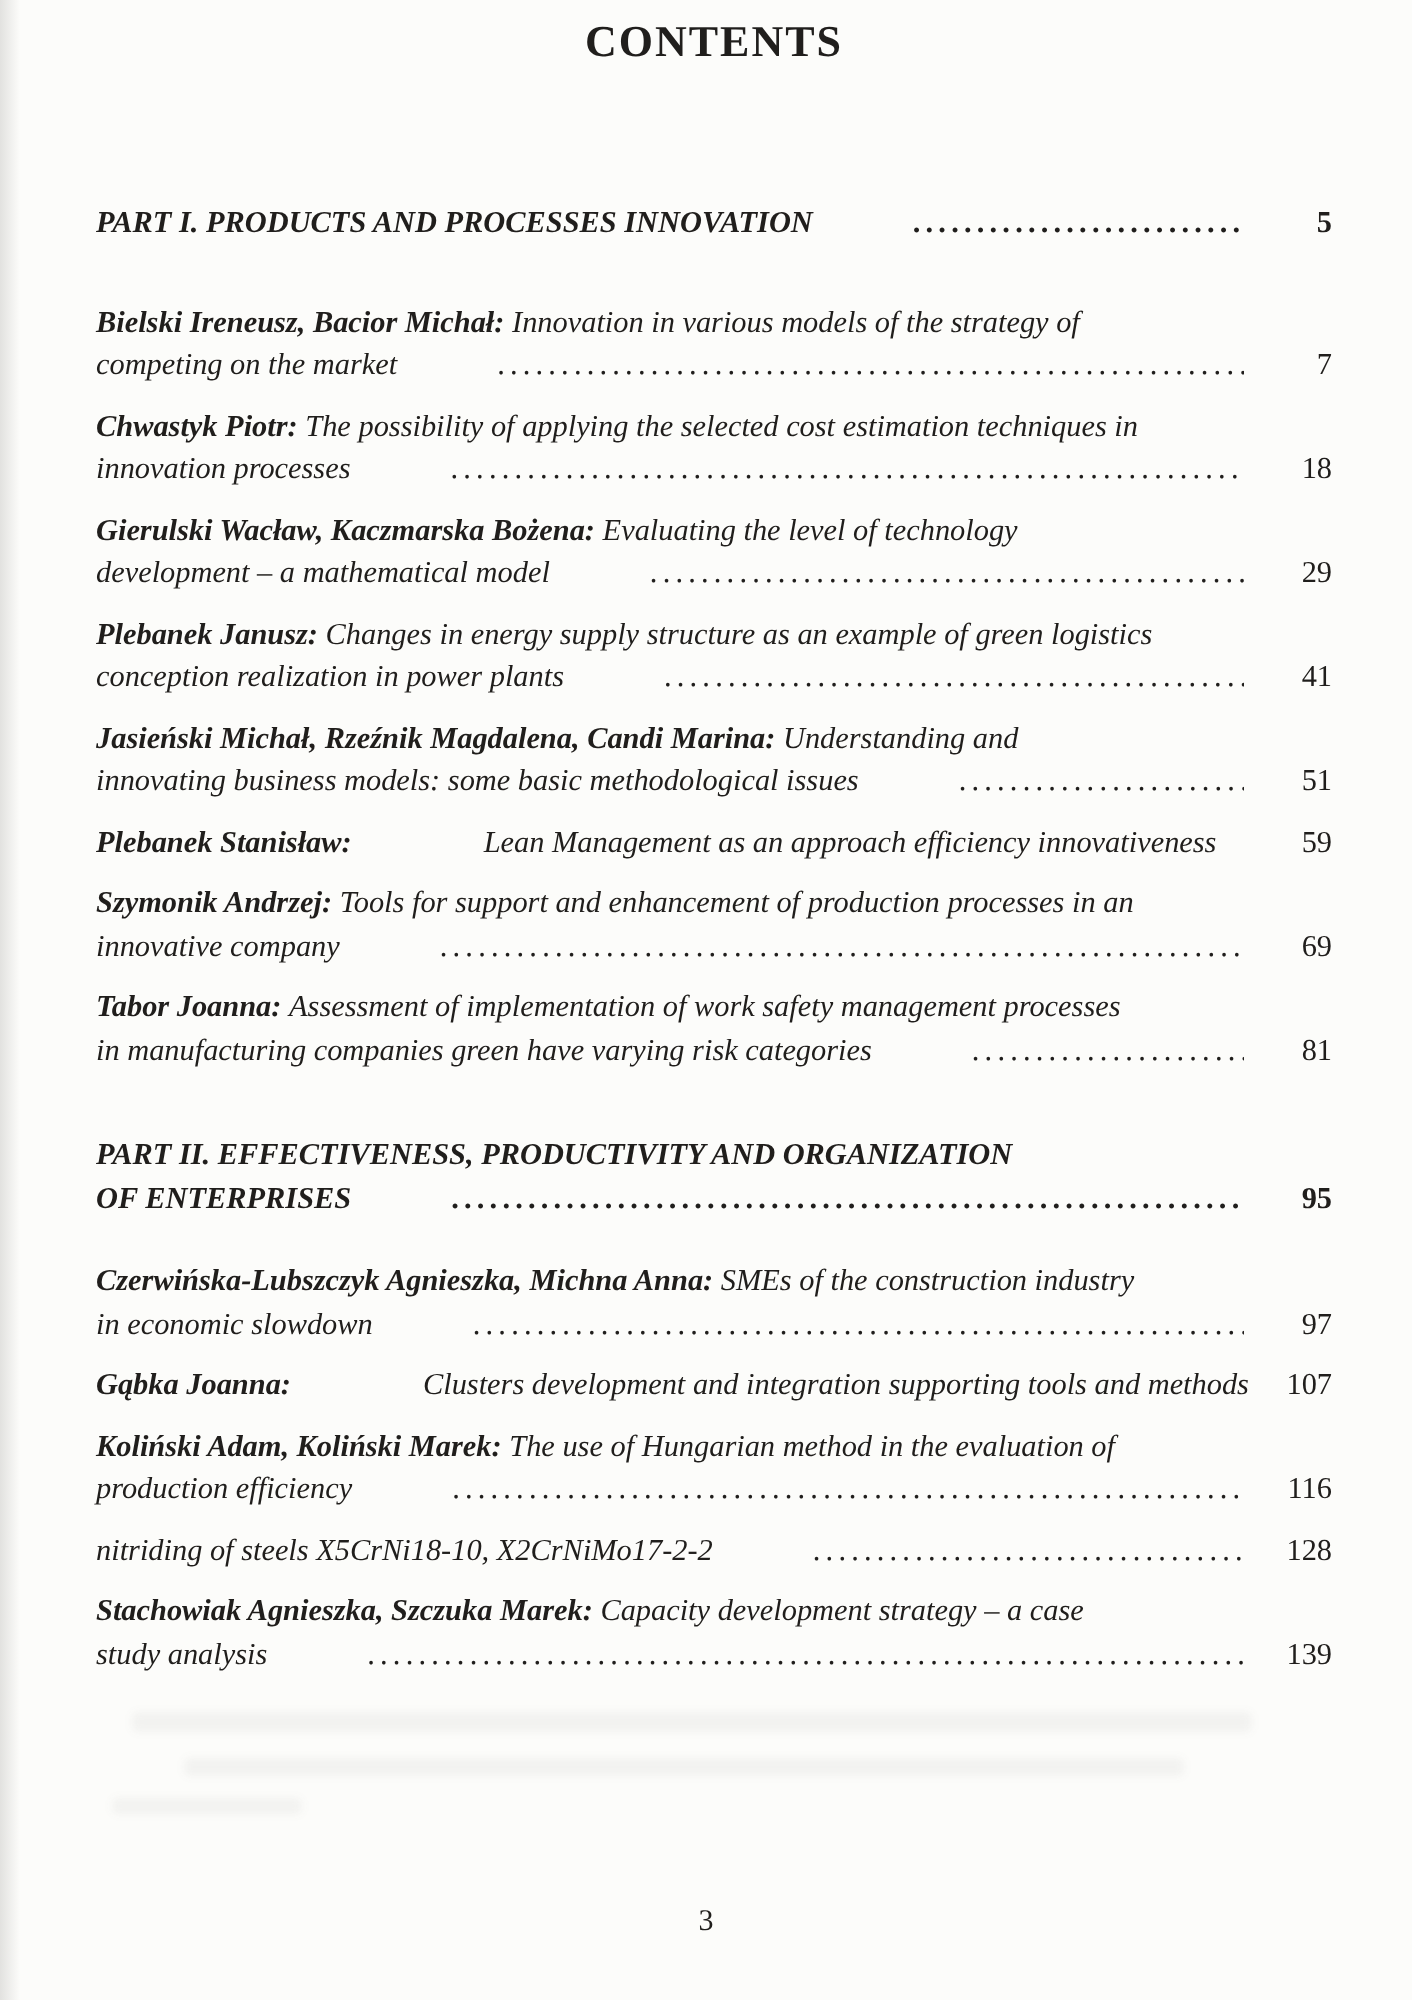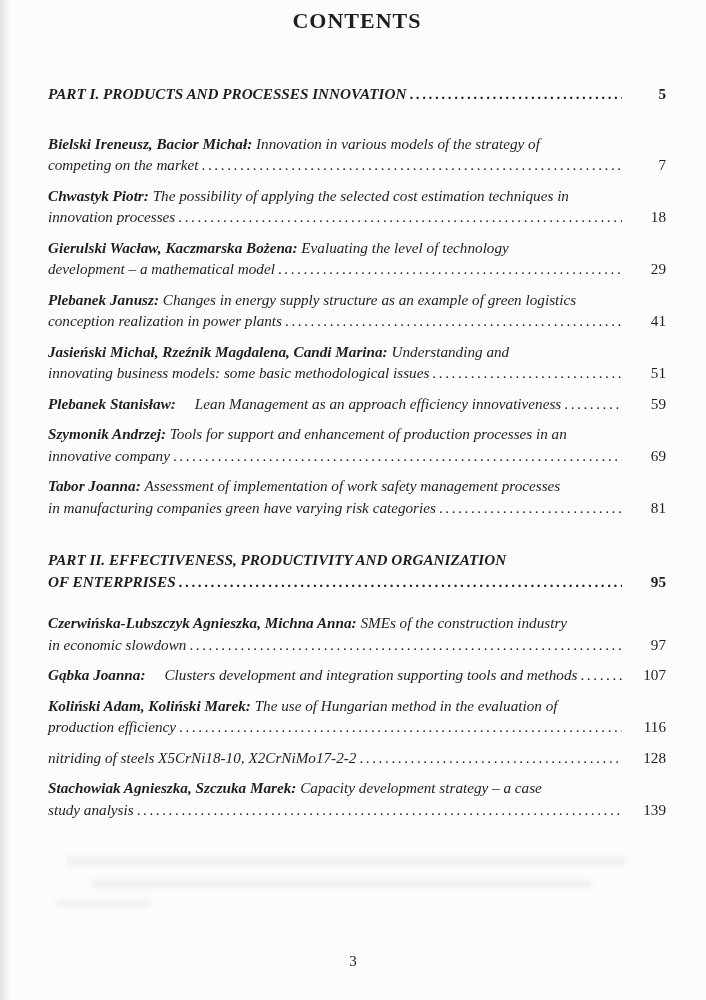--- a/index.html
+++ b/index.html
@@ -22,30 +22,30 @@
     width: 10px;
     background: linear-gradient(to right, rgba(90,88,84,0.16), rgba(90,88,84,0));
     pointer-events: none;
   }
   h1.doc-title {
     text-align: center;
     font-size: 22px;
     line-height: 26px;
     font-weight: 700;
     letter-spacing: 1px;
-    margin-bottom: 49px;
+    margin-bottom: 67px;
   }
   .entry {
     display: flex;
     align-items: stretch;
     margin-bottom: 9px;
   }
   .etext { flex: 1 1 auto; min-width: 0; }
   .line { line-height: 21.5px; font-size: 15.2px; }
-  .lead { display: flex; align-items: flex-end; }
+  .lead { display: flex; align-items: flex-end; gap: 47px; }
   .au { font-weight: 700; font-style: italic; }
   .ti { font-style: italic; }
   .lead .au, .lead .ti, .lead .ph { white-space: nowrap; }
   .lead .au { margin-right: 19px; }
   .leader {
     flex: 1 1 auto;
     min-width: 0;
     overflow: hidden;
     white-space: nowrap;
     margin-left: 3px;

